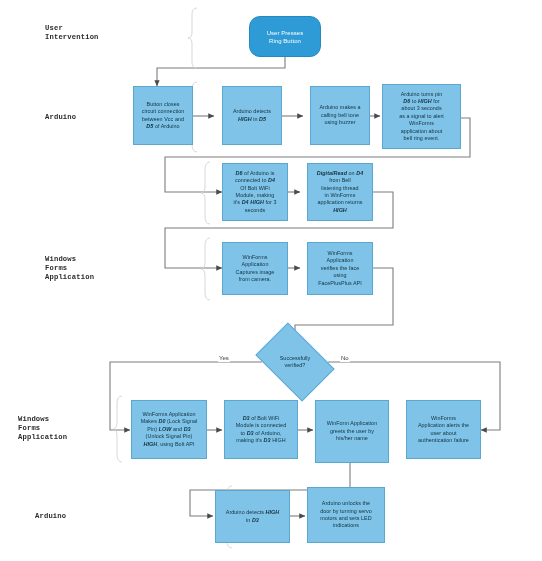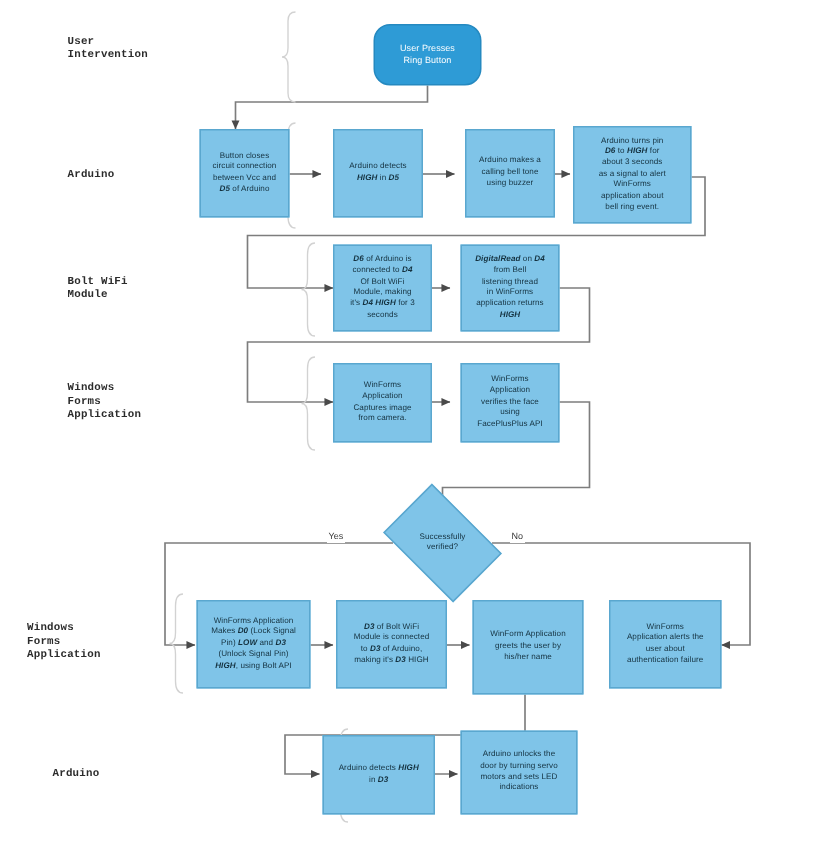--- a/index.html
+++ b/index.html
@@ -142,22 +142,20 @@
       <path d="M210,162 Q205,162 205,170 L205,186 Q205,193 201,193 Q205,193 205,200 L205,216 Q205,224 210,224"></path>
       <path d="M210,238 Q205,238 205,246 L205,262 Q205,269 201,269 Q205,269 205,276 L205,292 Q205,300 210,300"></path>
       <path d="M122,396 Q117,396 117,404 L117,422 Q117,429 113,429 Q117,429 117,436 L117,454 Q117,462 122,462"></path>
       <path d="M232,486 Q227,486 227,494 L227,510 Q227,517 223,517 Q227,517 227,524 L227,540 Q227,548 232,548"></path>
     </g>
   </svg>
 
   <div class="lane-label" style="left:45px;top:24px;width:95px;">User
 Intervention</div>
   <div class="lane-label" style="left:45px;top:113px;width:95px;">Arduino</div>
-  <div class="lane-label" style="left:45px;top:184px;width:105px;">Bolt WiFi
-Module</div>
   <div class="lane-label" style="left:45px;top:255px;width:105px;">Windows
 Forms
 Application</div>
   <div class="lane-label" style="left:18px;top:415px;width:95px;">Windows
 Forms
 Application</div>
   <div class="lane-label" style="left:35px;top:512px;width:95px;">Arduino</div>
 
   <div class="node start" style="left:249px;top:16px;width:72px;height:41px;">
     <span>User Presses

